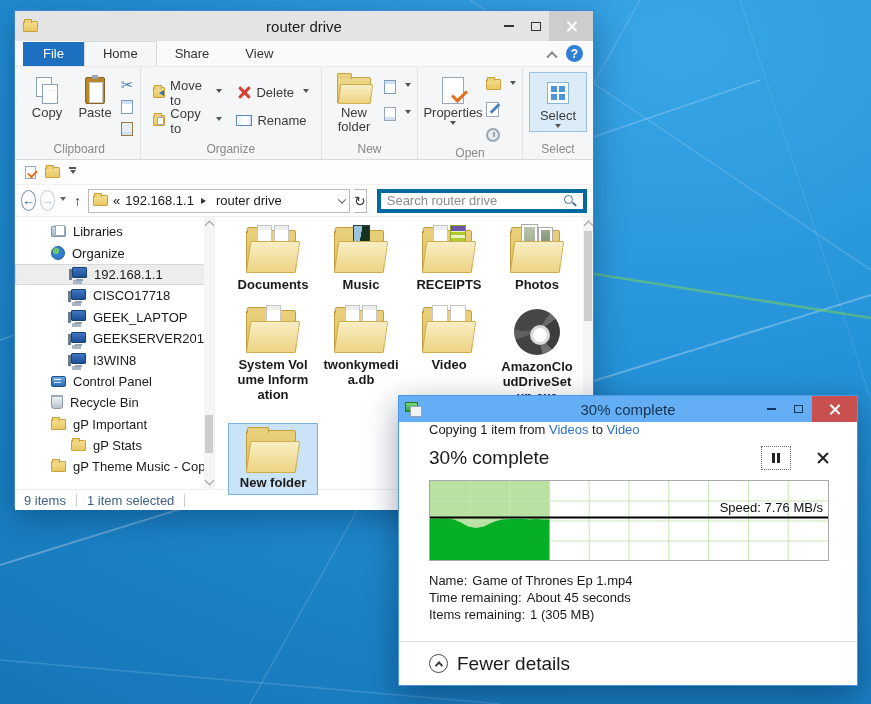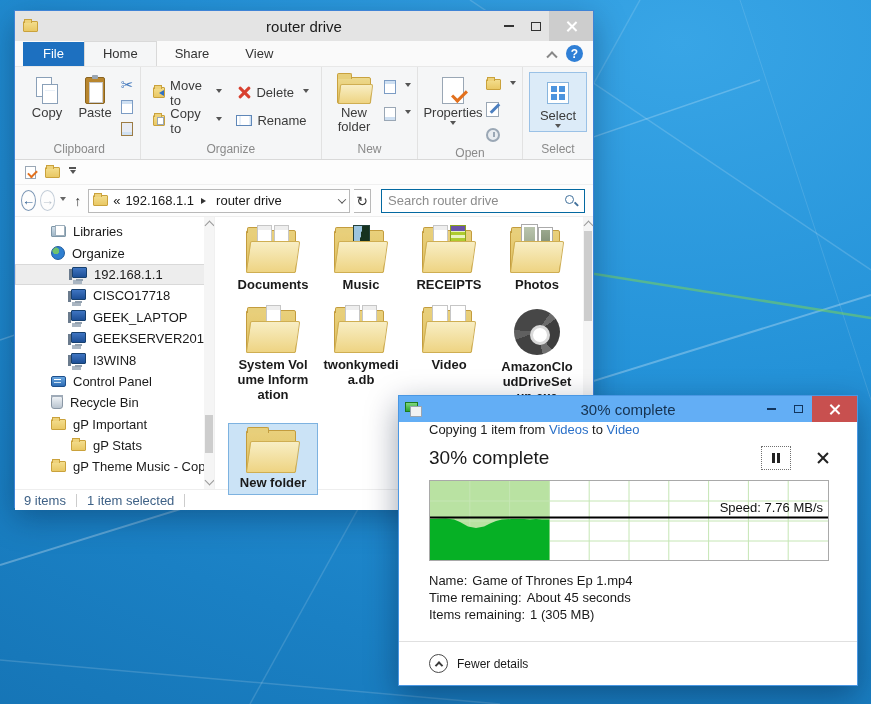--- a/index.html
+++ b/index.html
@@ -98,21 +98,21 @@
   .glyph-back::before{ content:"\2190"; } .glyph-fwd::before{ content:"\2192"; }
   .tinytri { border:3px solid transparent; border-top:4px solid #666; width:0; height:0; margin:0 1px; }
   .glyph-up2 { font-size:14px; color:#333; padding:0 3px; }
   .glyph-up2::before{ content:"\2191"; }
   .addrbox { display:flex; align-items:center; height:24px; border:1px solid #b9b9b9; background:#fff; flex:0 0 262px; padding:0 4px; gap:5px; font-size:13px; color:#1a1a1a; }
   .addrbox .spacer { flex:1; }
   .crumb-sep { width:0; height:0; border:3.5px solid transparent; border-left:5px solid #333; margin:0 2px; }
   .chev-dn-sm { width:6px; height:6px; border-right:1.6px solid #555; border-bottom:1.6px solid #555; transform:rotate(45deg) translate(-1px,-1px); }
   .refreshbox { height:24px; width:24px; border:1px solid #b9b9b9; border-left:none; background:#fff; display:flex; align-items:center; justify-content:center; font-size:14px; color:#333; }
   .refreshbox::before{ content:"\21BB"; }
-  .searchbox { margin-left:6px; height:24px; flex:1; border:1px solid #0369a1; background:#fff; display:flex; align-items:center; padding:0 6px; gap:0; }
+  .searchbox { margin-left:6px; height:24px; flex:1; border:4px solid #0369a1; background:#fff; display:flex; align-items:center; padding:0 6px; gap:0; }
   .searchbox input { border:none; outline:none; flex:1; font-size:13px; color:#333; font-family:inherit; background:transparent; }
   .searchbox input::placeholder { color:#8c8c8c; }
   .mag { position:relative; width:14px; height:14px; }
   .mag::before { content:""; position:absolute; left:1px; top:1px; width:7px; height:7px; border:1.8px solid #41719c; border-radius:50%; }
   .mag::after { content:""; position:absolute; left:9.5px; top:9px; width:4.5px; height:1.8px; background:#41719c; transform:rotate(45deg); }
 
   
   .mainarea { position:relative; height:272px; display:flex; }
   .sidebar { width:200px; position:relative; overflow:hidden; border-right:1px solid #f0f0f0; }
   .sb-item { display:flex; align-items:center; gap:7px; height:21.4px; font-size:13px; color:#1a1a1a; white-space:nowrap; }
@@ -189,21 +189,21 @@
   .pauseglyph { width:3px; height:10px; background:#222; box-shadow:5px 0 #222; margin-right:5px; }
   .cancelx { position:relative; width:12px; height:12px; margin-left:26px; }
   .cancelx::before,.cancelx::after { content:""; position:absolute; left:5px; top:-1px; width:2px; height:14px; background:#222; }
   .cancelx::before{ transform:rotate(45deg);} .cancelx::after{ transform:rotate(-45deg);}
   .graphwrap { margin-top:6px; width:400px; height:81px; border:1px solid #a9a9a9; }
   .details { margin-top:11px; font-size:13px; color:#1a1a1a; line-height:17px; }
   .details .row { display:flex; gap:5px; }
   .dlg-footer { position:absolute; left:0; right:0; bottom:0; height:44px; border-top:1px solid #e0e0e0; display:flex; align-items:center; padding-left:30px; gap:9px; }
   .fd-circ { width:19px; height:19px; border-radius:50%; border:1px solid #4a4a4a; display:flex; align-items:center; justify-content:center; }
   .fd-chev { width:6px; height:6px; border-left:2px solid #3a3a3a; border-top:2px solid #3a3a3a; transform:rotate(45deg) translate(1px,1px); }
-  .fd-label { font-size:12px; color:#1a1a1a; }
+  .fd-label { font-size:19px; color:#1a1a1a; }
 </style>
 </head>
 <body>
 
 <svg class="deskline">
   <line x1="0" y1="340" x2="760" y2="80" stroke="rgba(255,255,255,.22)" stroke-width="1.5"></line>
   <line x1="0" y1="565" x2="871" y2="295" stroke="rgba(255,255,255,.28)" stroke-width="2"></line>
   <line x1="470" y1="0" x2="871" y2="270" stroke="rgba(255,255,255,.16)" stroke-width="1.5"></line>
   <line x1="640" y1="0" x2="250" y2="704" stroke="rgba(255,255,255,.14)" stroke-width="1.5"></line>
   <line x1="740" y1="0" x2="871" y2="400" stroke="rgba(255,255,255,.12)" stroke-width="1"></line>

